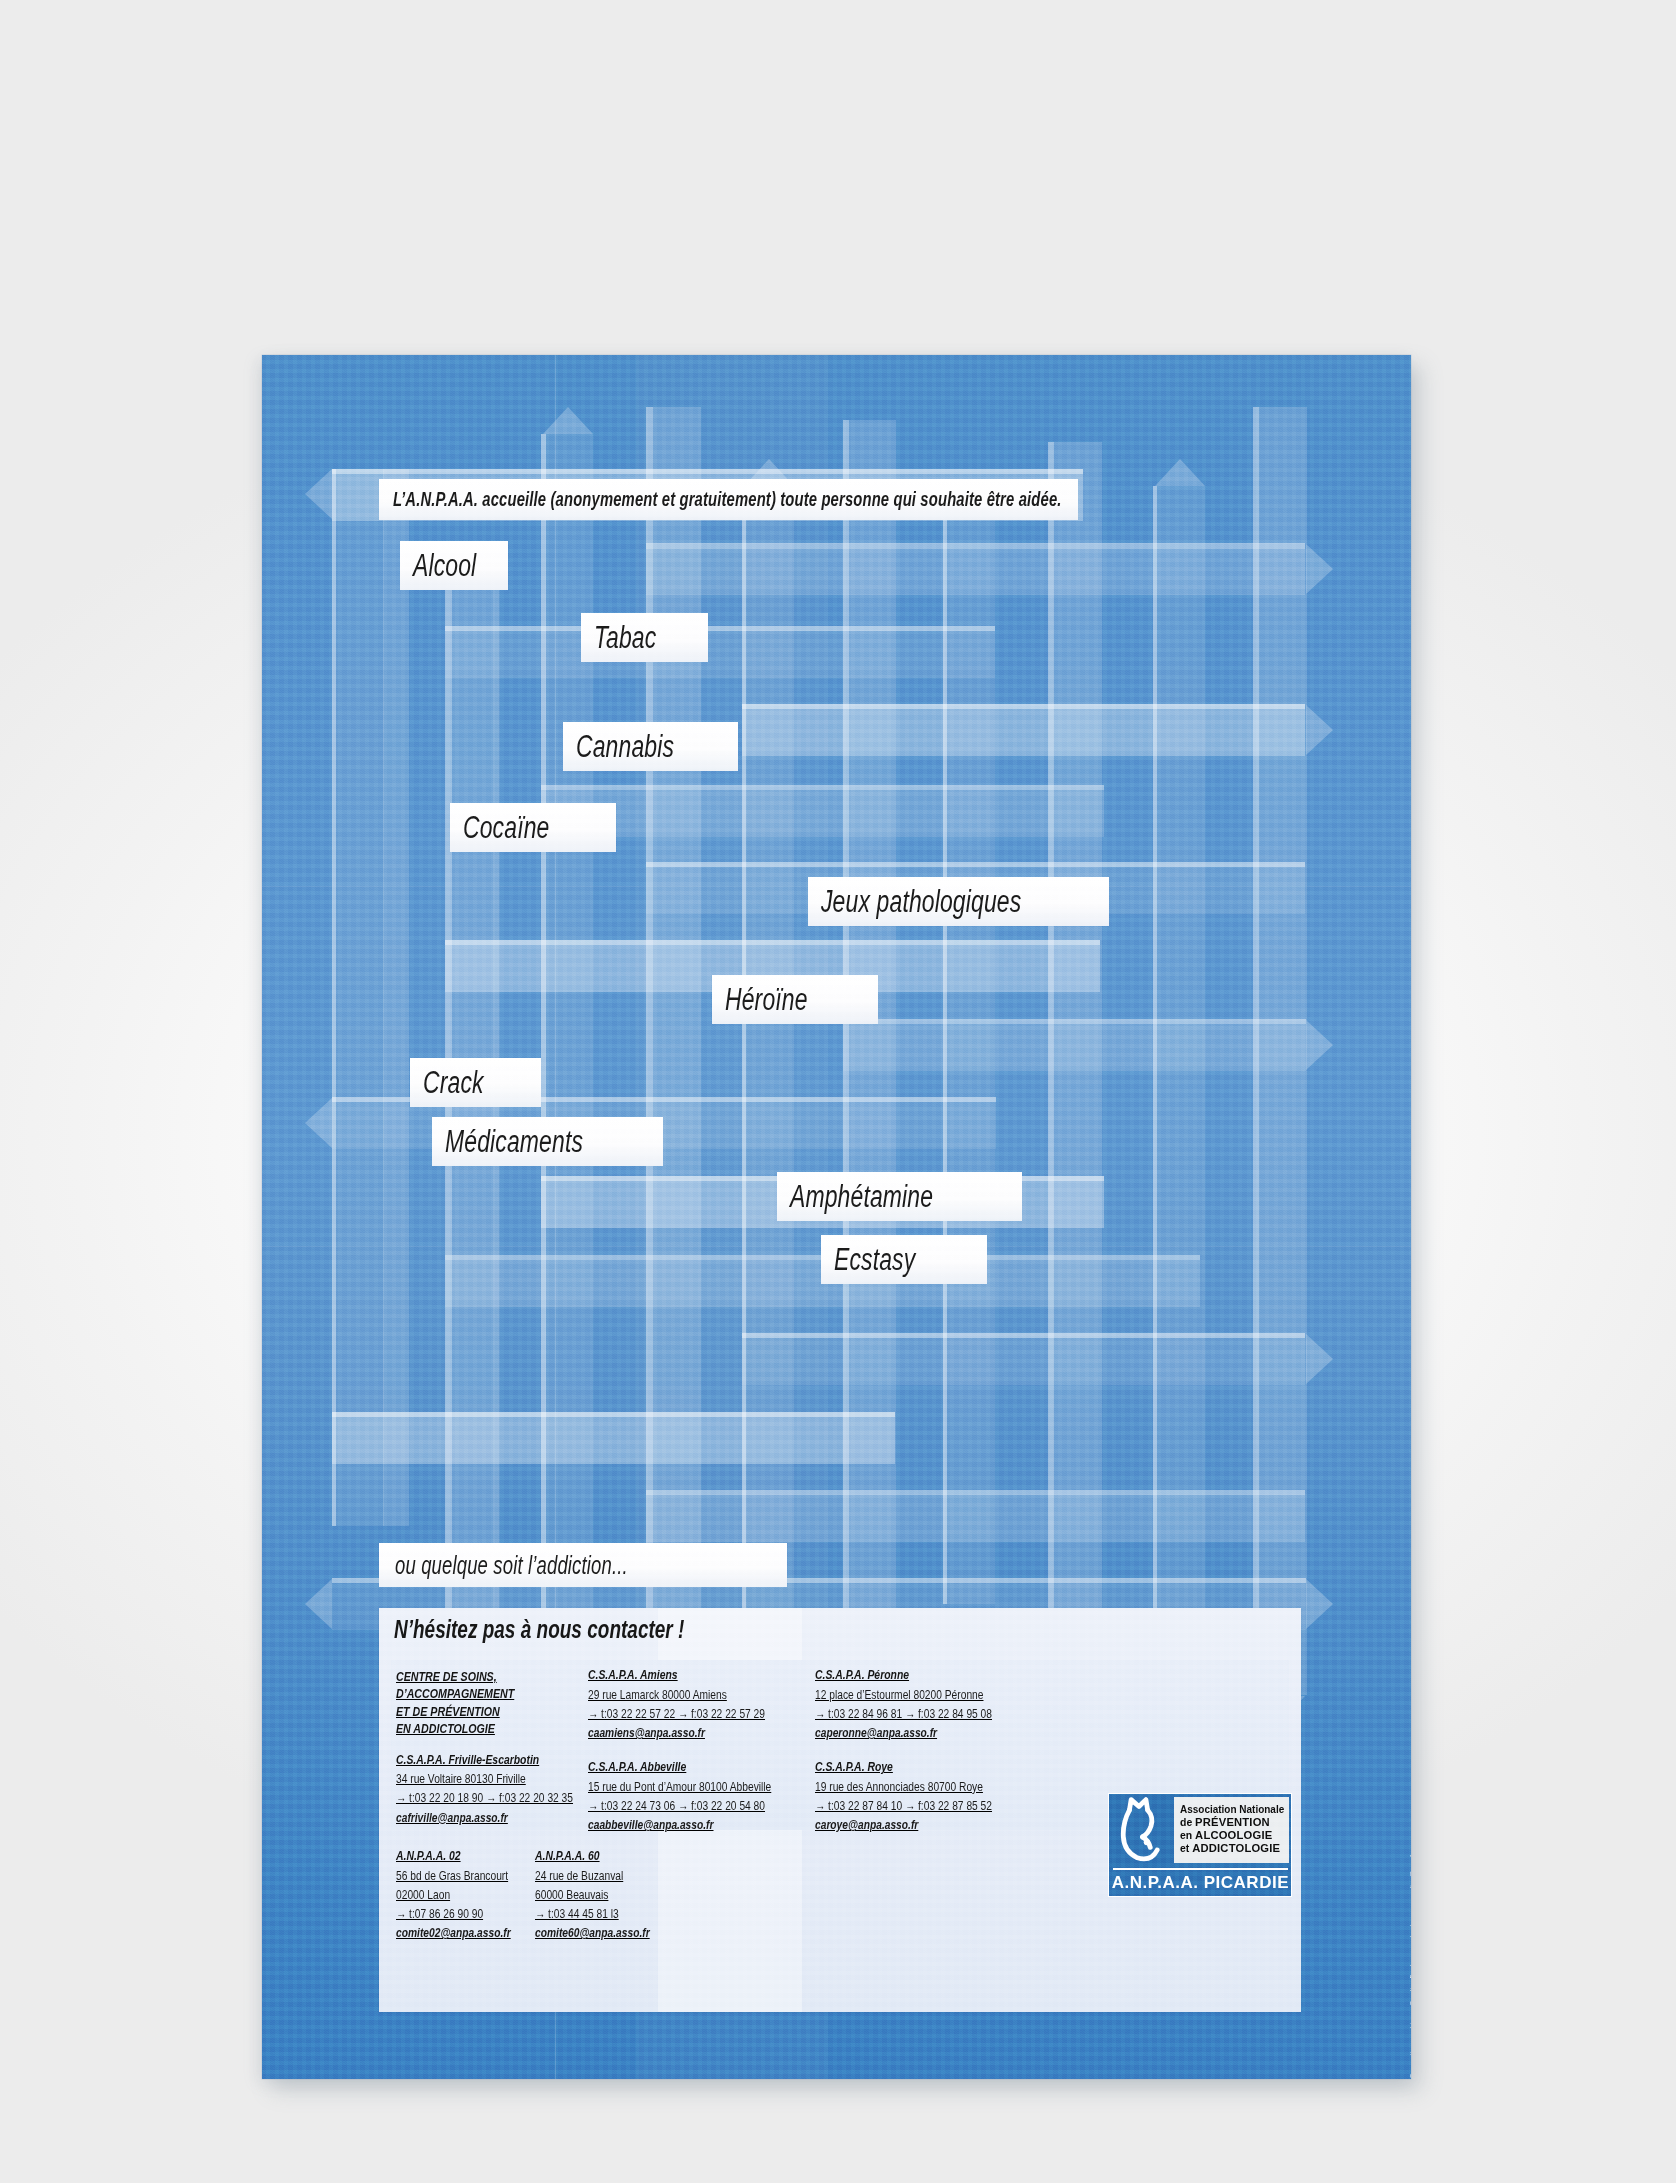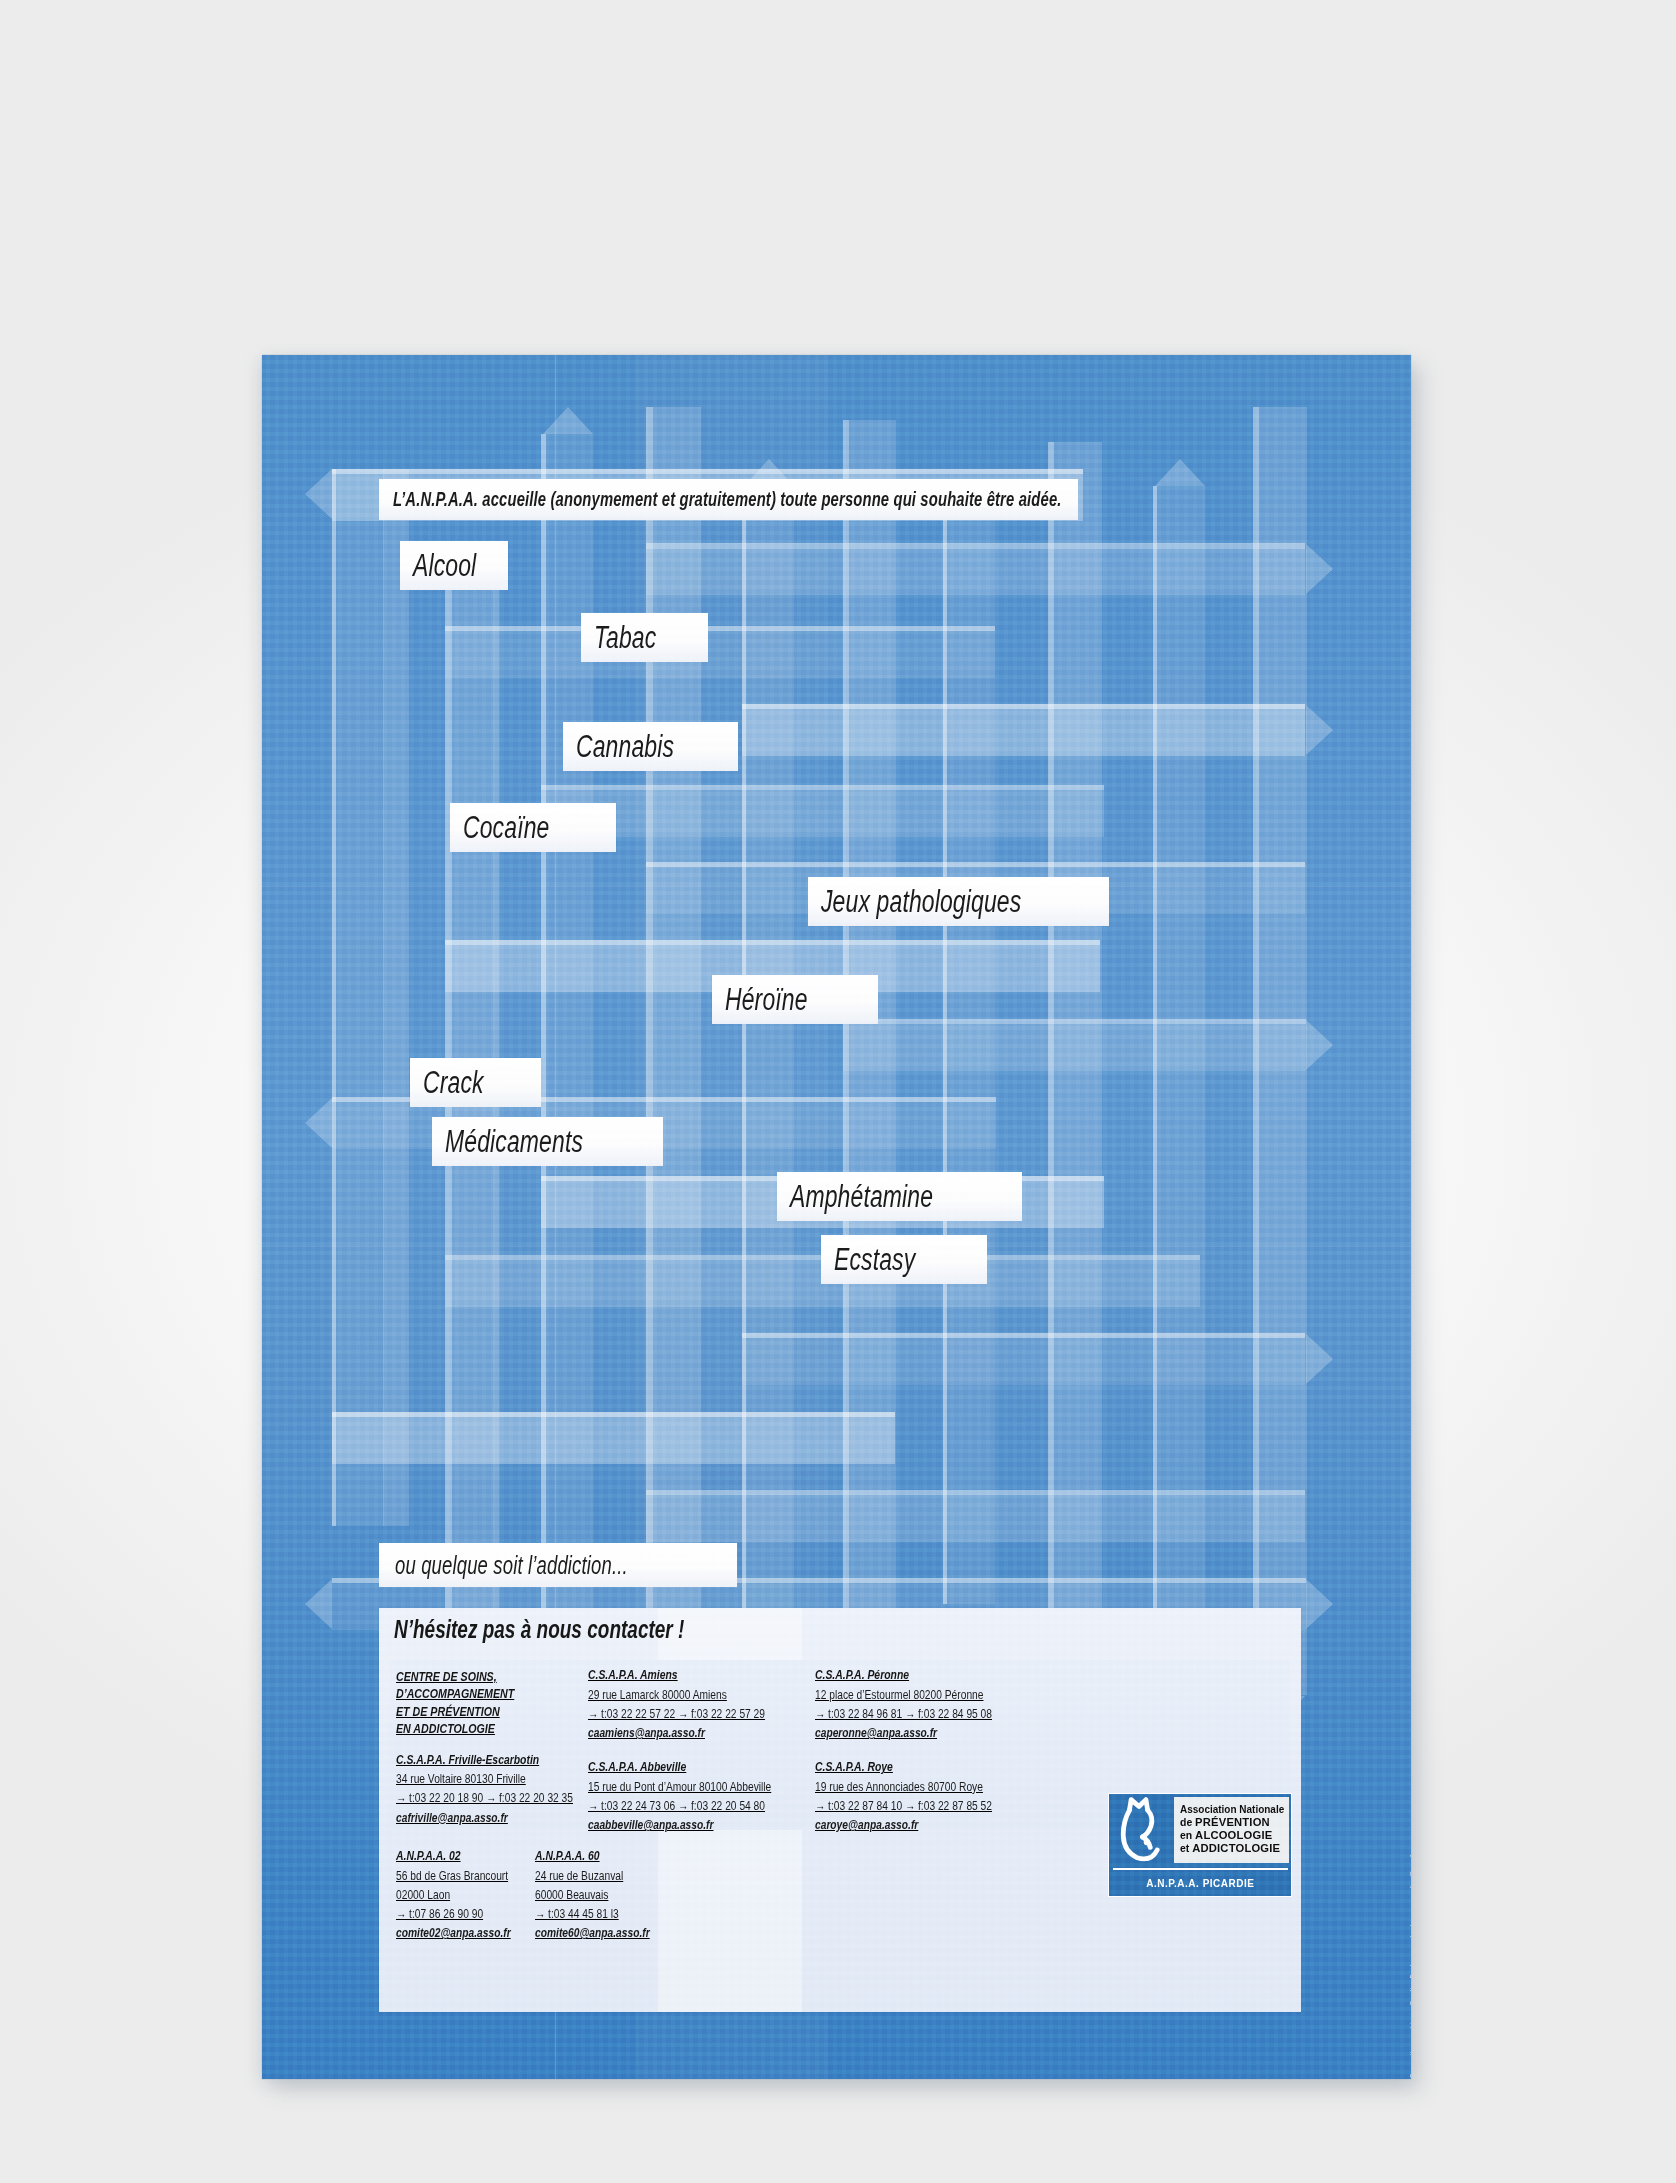--- a/index.html
+++ b/index.html
@@ -94,21 +94,21 @@
     transform-origin: left center;
     letter-spacing: 0.2px;
   }
 
   #headline-plate { left: 117px; top: 124px; width: 699px; height: 41px; padding-left: 14px; }
   #headline-plate span { font-size: 20px; }
 
   .word-plate { height: 49px; padding: 0 13px; }
   .word-plate span { font-size: 31px; font-weight: 400; }
 
-  #tail-plate { left: 117px; top: 1188px; width: 358px; height: 44px; padding-left: 15.7px; }
+  #tail-plate { left: 117px; top: 1188px; width: 408px; height: 44px; padding-left: 15.7px; }
   #tail-plate span { font-size: 25px; font-weight: 400; }
 
   
   #contact {
     position: absolute;
     left: 117px; top: 1253px;
     width: 922px; height: 404px;
     z-index: 40;
     background: linear-gradient(180deg,#eef2fa 0%,#e7edf8 42%,#e2eaf6 100%);
     box-shadow: 0 0.9px 2.2px rgba(30,60,100,0.12);
@@ -182,21 +182,21 @@
   .lw1 { font-size: 10.5px; font-weight: 700; }
   .lw2 { font-size: 11px; font-weight: 700; }
   .lw2 b { font-weight: 900; font-size: 11.8px; letter-spacing: 0.2px; }
   #logo-rule { position:absolute; left: 3.5px; right: 3.5px; top: 74px; height: 2.2px; background:#ffffff; }
   #logo-bottom {
     position:absolute; left: 3.5px; right: 3.5px; top: 79px; bottom: 2.6px;
     display:flex; align-items:center; justify-content:center;
   }
   #logo-bottom span {
     font-family:"Liberation Sans", sans-serif;
-    font-weight: 700; font-size: 10px; color:#ffffff; letter-spacing: 0.5px;
+    font-weight: 700; font-size: 17px; color:#ffffff; letter-spacing: 0.5px;
     white-space: nowrap;
   }
 
   
   #credit {
     position:absolute; right: 3.5px; top: 1458px;
     transform-origin: right top;
     transform: rotate(-90deg) translateX(0px);
     z-index: 50;
   }

